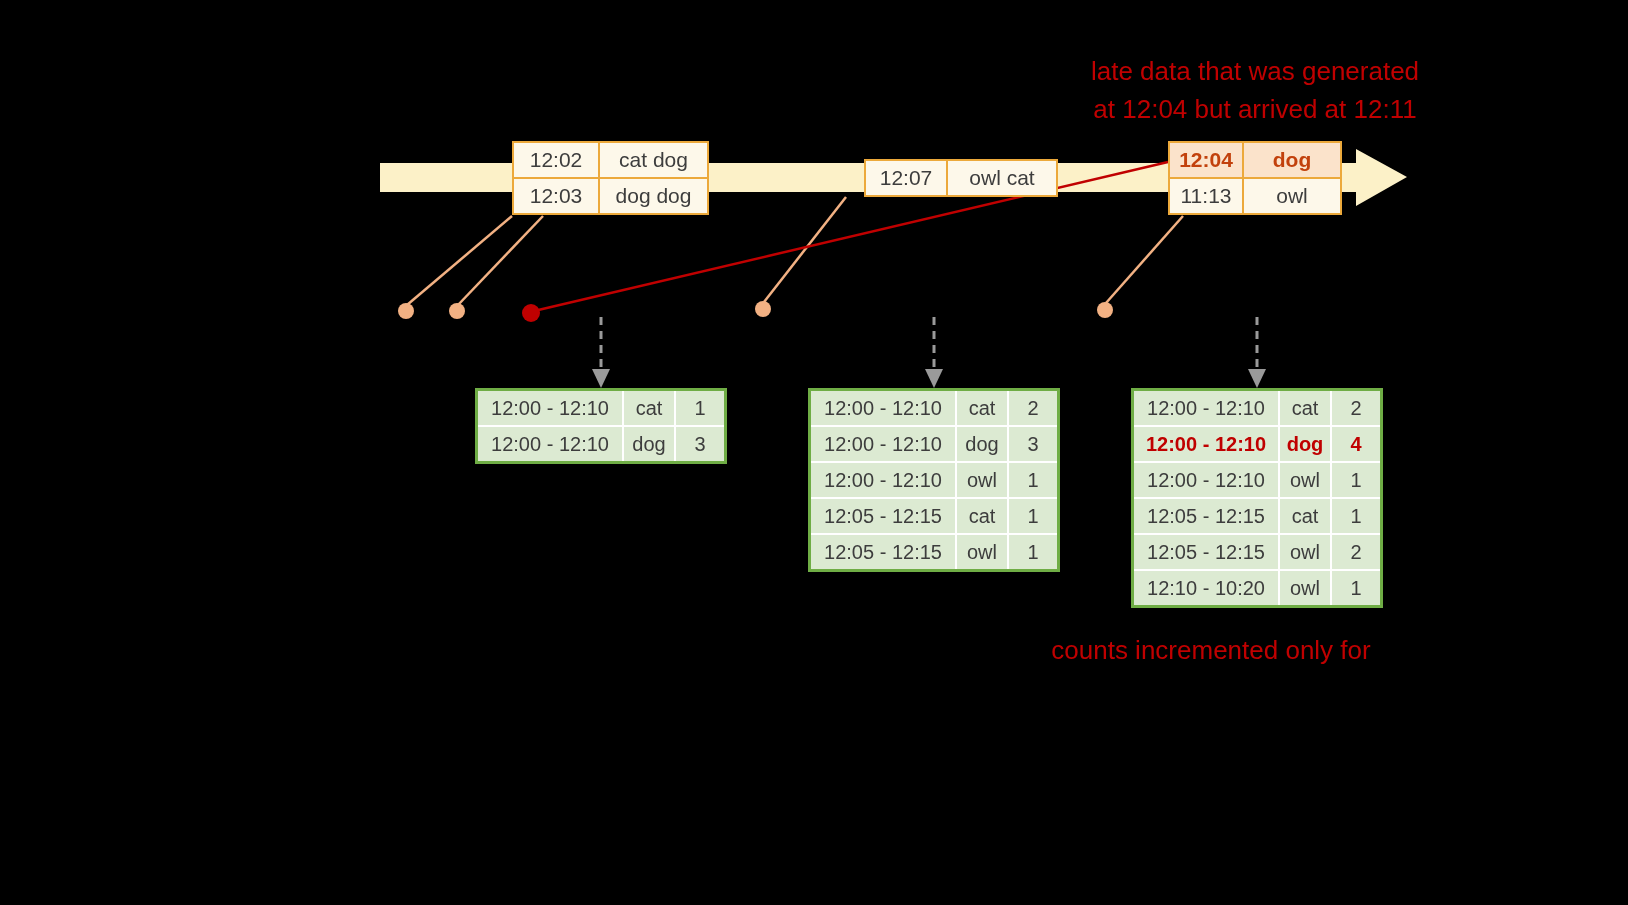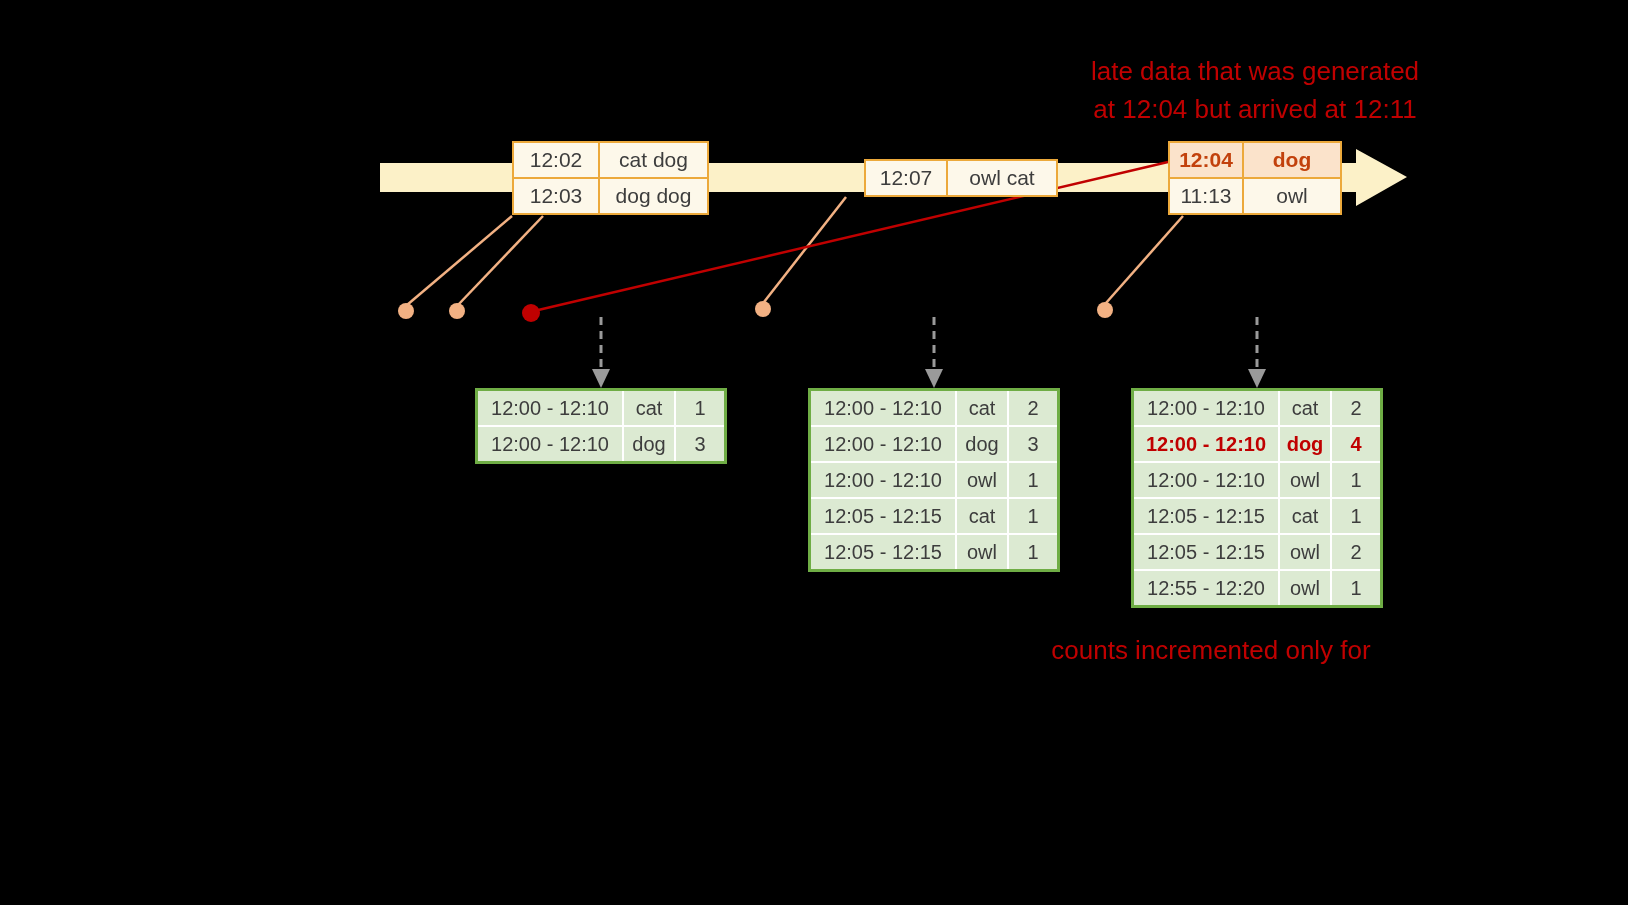--- a/index.html
+++ b/index.html
@@ -135,18 +135,18 @@
     <div class="rc hl">4</div>
     <div class="rc">12:00 - 12:10</div>
     <div class="rc">owl</div>
     <div class="rc">1</div>
     <div class="rc">12:05 - 12:15</div>
     <div class="rc">cat</div>
     <div class="rc">1</div>
     <div class="rc">12:05 - 12:15</div>
     <div class="rc">owl</div>
     <div class="rc">2</div>
-    <div class="rc">12:55 - 12:20</div>
+    <div class="rc">12:10 - 10:20</div>
     <div class="rc">owl</div>
     <div class="rc">1</div>
   </div>
 
 </div>
 
 </body></html>

